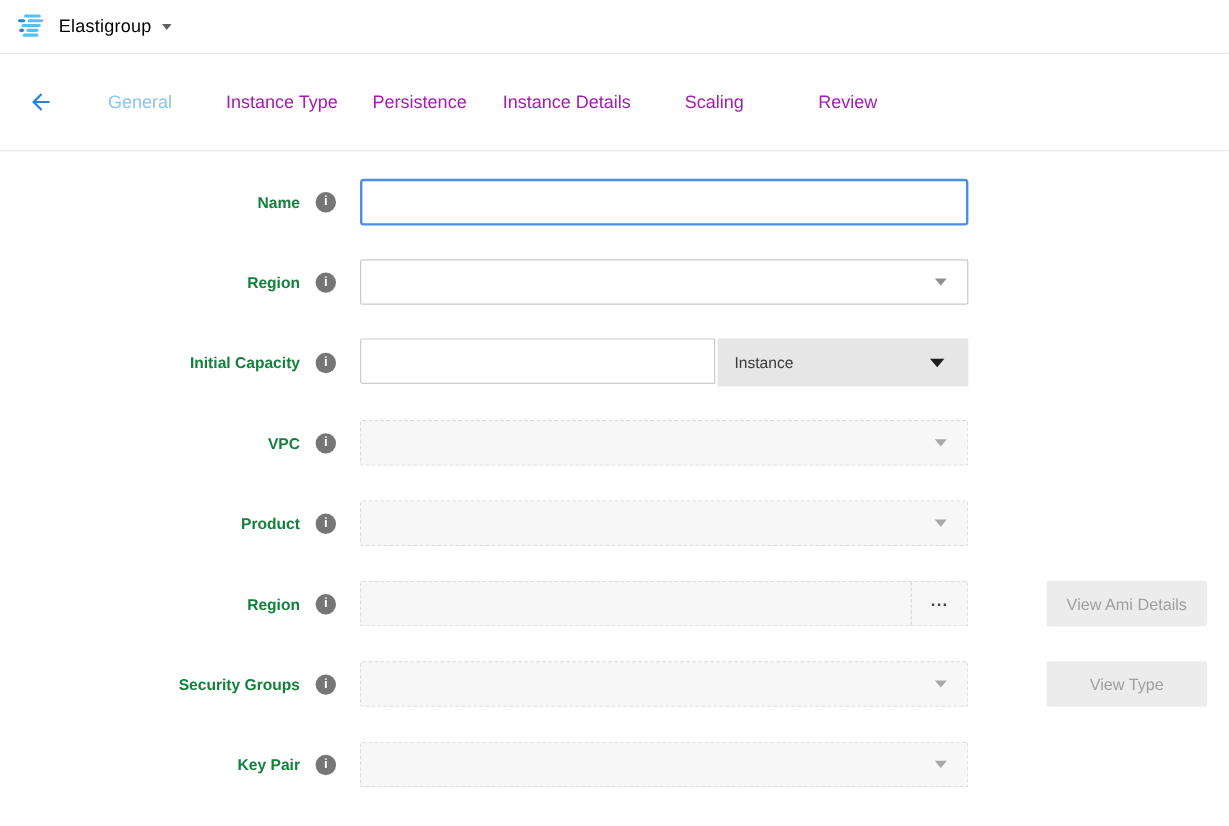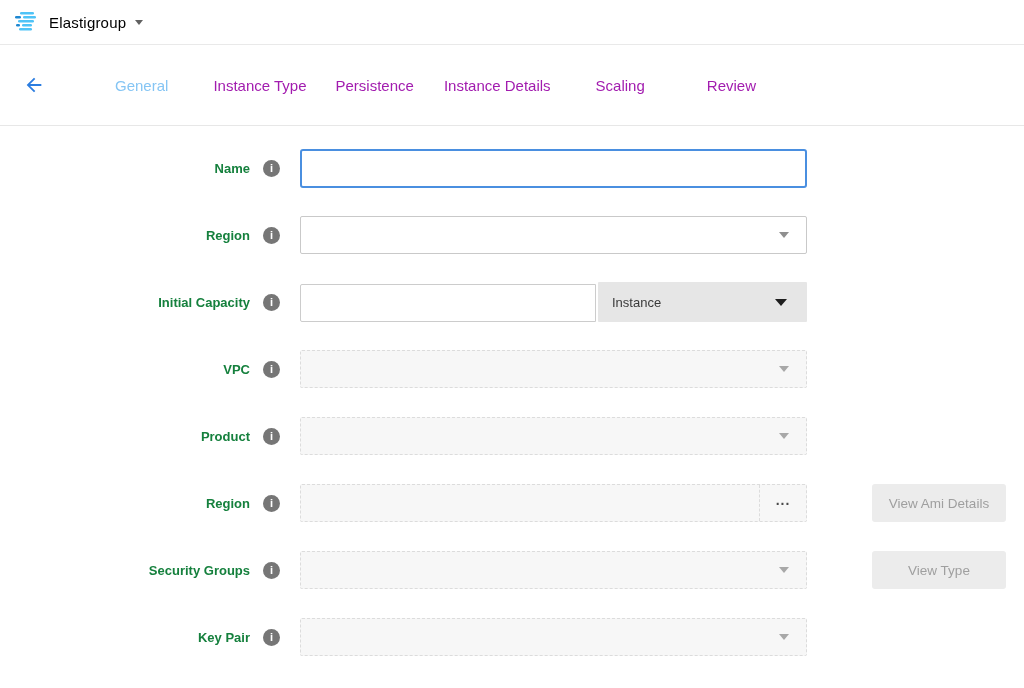--- a/index.html
+++ b/index.html
@@ -13,35 +13,35 @@
   .app-name { margin-left:9px; font-size:15px; color:#000000; letter-spacing:.2px; }
   .caret { width:0; height:0; border-left:5px solid transparent;
     border-right:5px solid transparent; border-top:6px solid #616161; }
   .topbar .caret { margin-left:9px; border-top-width:5px; border-left-width:4px; border-right-width:4px; }
 
   
   .tabbar { height:81px; display:flex; align-items:center; border-bottom:1px solid #e7e7e7; }
   .back-btn { margin-left:22px; width:24px; height:24px; cursor:pointer; display:flex;
     align-items:center; justify-content:center; background:none; border:none; }
   .back-btn svg { width:22px; height:22px; fill:#2b7de0; }
-  .tabs { display:flex; align-items:center; margin-left:69px; }
+  .tabs { display:flex; align-items:center; margin-left:44px; }
   .tab { font-size:15px; color:#a21caf; cursor:pointer; white-space:nowrap; }
   .tab.active { color:#85c5f4; }
   .tab-0 { margin-right:45px; } .tab-1 { margin-right:29px; } .tab-2 { margin-right:30px; }
   .tab-3 { margin-right:45px; } .tab-4 { margin-right:62px; } .tab-5 { margin-right:0; }
 
   
   .form { padding-top:22px; }
   .row { display:flex; align-items:center; height:40px; margin-bottom:27px; }
   .label-cell { width:250px; text-align:right; font-size:13px; font-weight:700; color:#15803d; }
   .icon-cell { width:50px; display:flex; }
   .info-icon { width:17px; height:17px; margin-left:13px; border-radius:50%;
     background:#767676; color:#fff; font-size:11px; font-weight:700; line-height:17px;
     text-align:center; cursor:pointer; font-style:normal; }
-  .field-cell { width:557px; position:relative; display:flex; align-items:flex-end; }
+  .field-cell { width:557px; position:relative; display:flex; align-items:flex-start; }
 
   .text-input { width:507px; height:39px; border:2px solid #4a8fe0; border-radius:3px;
     outline:none; padding:0 10px; font-size:13px; color:#333; background:#fff; }
 
   .select-box { width:507px; height:38px; background:#fff; border:1px solid #c9c9c9;
     border-radius:2px; position:relative; cursor:pointer; }
   .select-box .caret, .select-dis .caret { position:absolute; right:17px; top:50%;
     margin-top:-3px; border-top-color:#8f8f8f; }
 
   .select-dis { width:507px; height:38px; background:#f7f7f7; border:1px dashed #dcdcdc;

